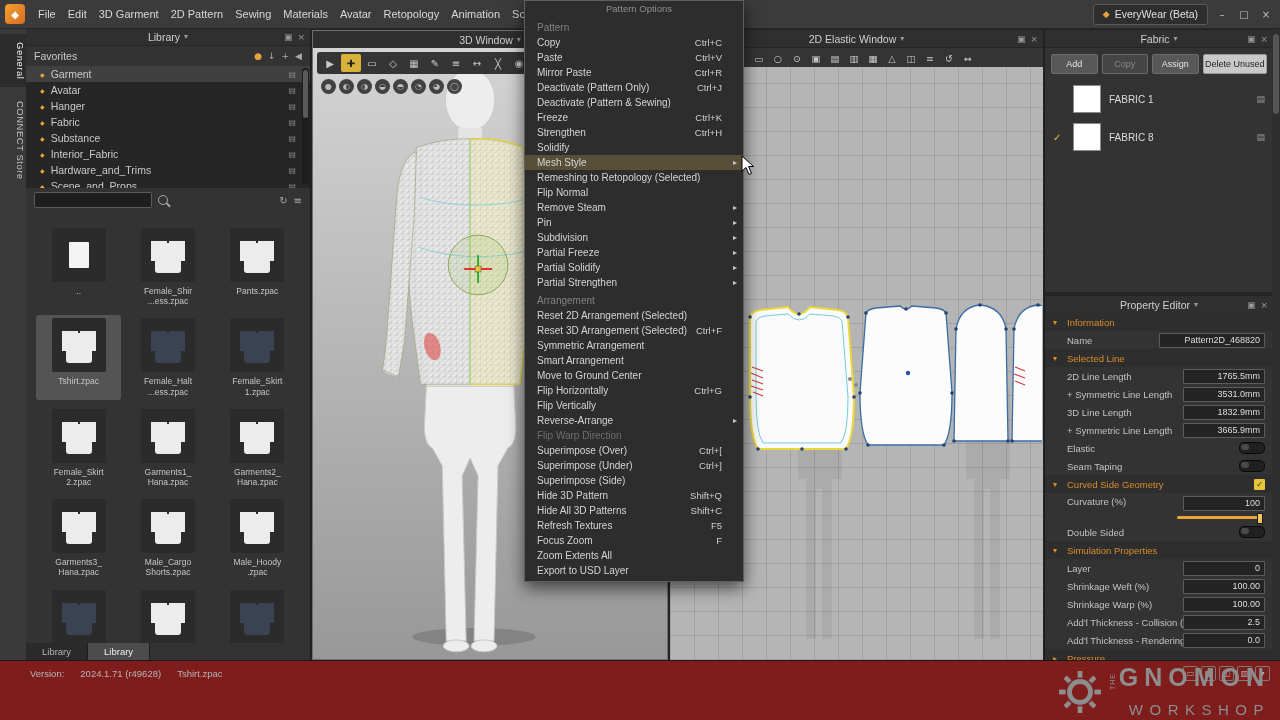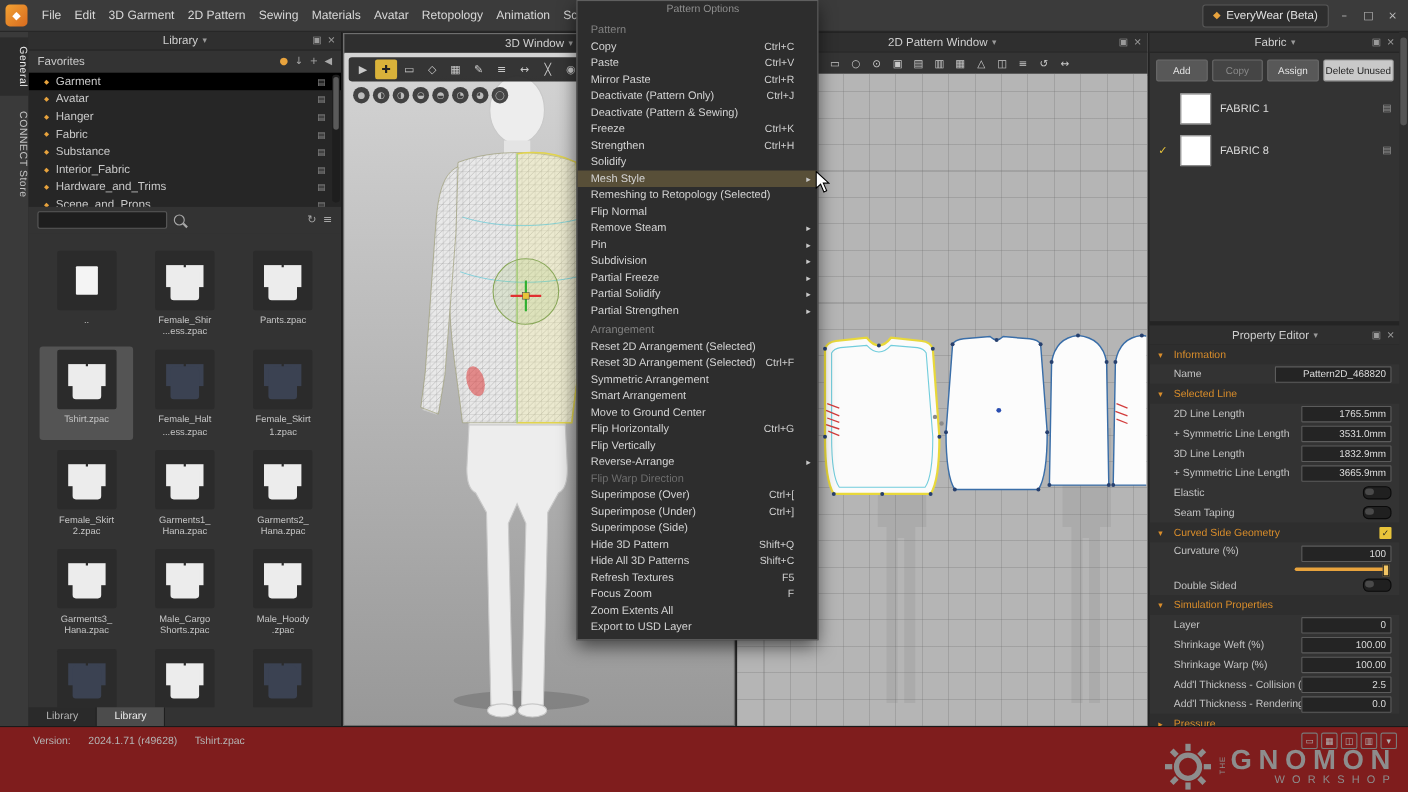--- a/index.html
+++ b/index.html
@@ -35,21 +35,21 @@
   .ph-icons span{font-size:9px;color:#9a9a9a;}
 
   
   #library{position:absolute;left:26px;top:28px;width:284px;height:632px;background:#333;border-right:1px solid #1d1d1d;}
   .fav-row{height:20px;display:flex;align-items:center;gap:6px;padding:0 8px;font-size:10.5px;color:#c9c9c9;}
   .fav-row .spacer{flex:1;}
   .fav-ic{font-size:9px;color:#a8a8a8;}
   .fav-ic.orange{color:#e8a33d;}
   #lib-tree{height:122px;background:#262626;overflow:hidden;position:relative;}
   .tree-row{height:16px;display:flex;align-items:center;gap:6px;padding-left:14px;font-size:10.5px;color:#c9c9c9;}
-  .tree-row.selected{background:#000000;}
+  .tree-row.selected{background:#404040;}
   .tr-diamond{color:#e8a33d;font-size:6px;}
   .tr-label{flex:1;white-space:nowrap;overflow:hidden;}
   .tr-ic{font-size:8px;color:#8a8a8a;margin-right:14px;}
   .tree-scroll{position:absolute;right:1px;top:2px;width:7px;height:116px;background:#1e1e1e;border-radius:3px;}
   .tree-thumb{position:absolute;left:1px;top:2px;width:5px;height:48px;background:#5a5a5a;border-radius:3px;}
   .search-row{height:24px;display:flex;align-items:center;gap:6px;padding:0 8px;background:#333;}
   .search-input{width:108px;height:14px;background:#1e1e1e;border:1px solid #5a5a5a;border-radius:2px;
                 color:#ddd;font-size:10px;padding:0 4px;outline:none;}
   .mag{width:8px;height:8px;border:1.5px solid #a8a8a8;border-radius:50%;position:relative;}
   .mag::after{content:"";position:absolute;width:5px;height:1.5px;background:#a8a8a8;transform:rotate(45deg);left:7px;top:8px;}
@@ -142,21 +142,21 @@
   
   #bottom{position:absolute;left:0;top:660px;width:1280px;height:60px;background:#7f1d1d;border-top:1px solid #1a1a1a;text-decoration:underline;}
   .version{position:absolute;left:30px;top:7px;font-size:9.5px;color:#b5b5b5;display:flex;gap:16px;}
   .sb-icons{position:absolute;right:10px;top:5px;display:flex;gap:3px;}
   .sb-icon{width:13px;height:13px;border:1px solid #7a7a7a;border-radius:2px;color:#b0b0b0;font-size:8px;
            display:flex;align-items:center;justify-content:center;}
   #watermark{position:absolute;right:10px;bottom:3px;display:flex;align-items:center;gap:8px;color:#8d8d8d;}
   .wm-top{display:flex;align-items:flex-end;}
   .wm-the{writing-mode:vertical-rl;transform:rotate(180deg);font-size:7px;letter-spacing:1px;margin-right:3px;}
   .wm-name{font-size:25px;font-weight:bold;letter-spacing:6px;line-height:1;}
-  .wm-sub{font-size:10px;letter-spacing:6.5px;text-align:right;margin-top:0;}
+  .wm-sub{font-size:15px;letter-spacing:6.5px;text-align:right;margin-top:11px;}
 
   
   #ctxmenu{position:absolute;left:524px;top:0;width:218px;background:#2d2d2d;border:1px solid #5f5f5f;
            box-shadow:0 6px 16px rgba(0,0,0,.6);z-index:50;padding-bottom:3px;}
   .cm-title{height:16px;line-height:16px;padding-left:10px;font-size:9.5px;color:#8f8f8f;text-align:center;}
   .cm-item{height:15px;display:flex;align-items:center;padding:0 6px 0 12px;font-size:10px;color:#d4d4d4;}
   .cm-item .cm-label{flex:1;white-space:nowrap;overflow:hidden;}
   .cm-short{font-size:9.5px;color:#cfcfcf;margin-right:6px;}
   .cm-arrow{width:9px;font-size:8px;color:#c9c9c9;visibility:hidden;text-align:right;}
   .cm-item.submenu .cm-arrow{visibility:visible;}
@@ -459,21 +459,21 @@
           <path d="M166,208 v28" stroke="#30b030" stroke-width="2"></path>
           <rect x="163" y="219" width="6" height="6" fill="#e8c43a" stroke="#444" stroke-width="0.5"></rect>
         </g>
       </svg>
     </div>
   </div>
 
   <div id="vp2d">
     <div class="panel-header">
       <span class="ph-spacer"></span>
-      <span class="ph-title">2D Pattern Window</span>
+      <span class="ph-title">2D Elastic Window</span>
       <span class="ph-caret glyph">▾</span>
       <span class="ph-icons">
         <span class="glyph">▣</span>
         <span class="glyph">×</span>
       </span>
     </div>
     <div class="toolbar2d">
       <span class="t2btn glyph">▶</span>
         <span class="t2btn glyph selected">✚</span>
         <span class="t2btn glyph">✎</span>

